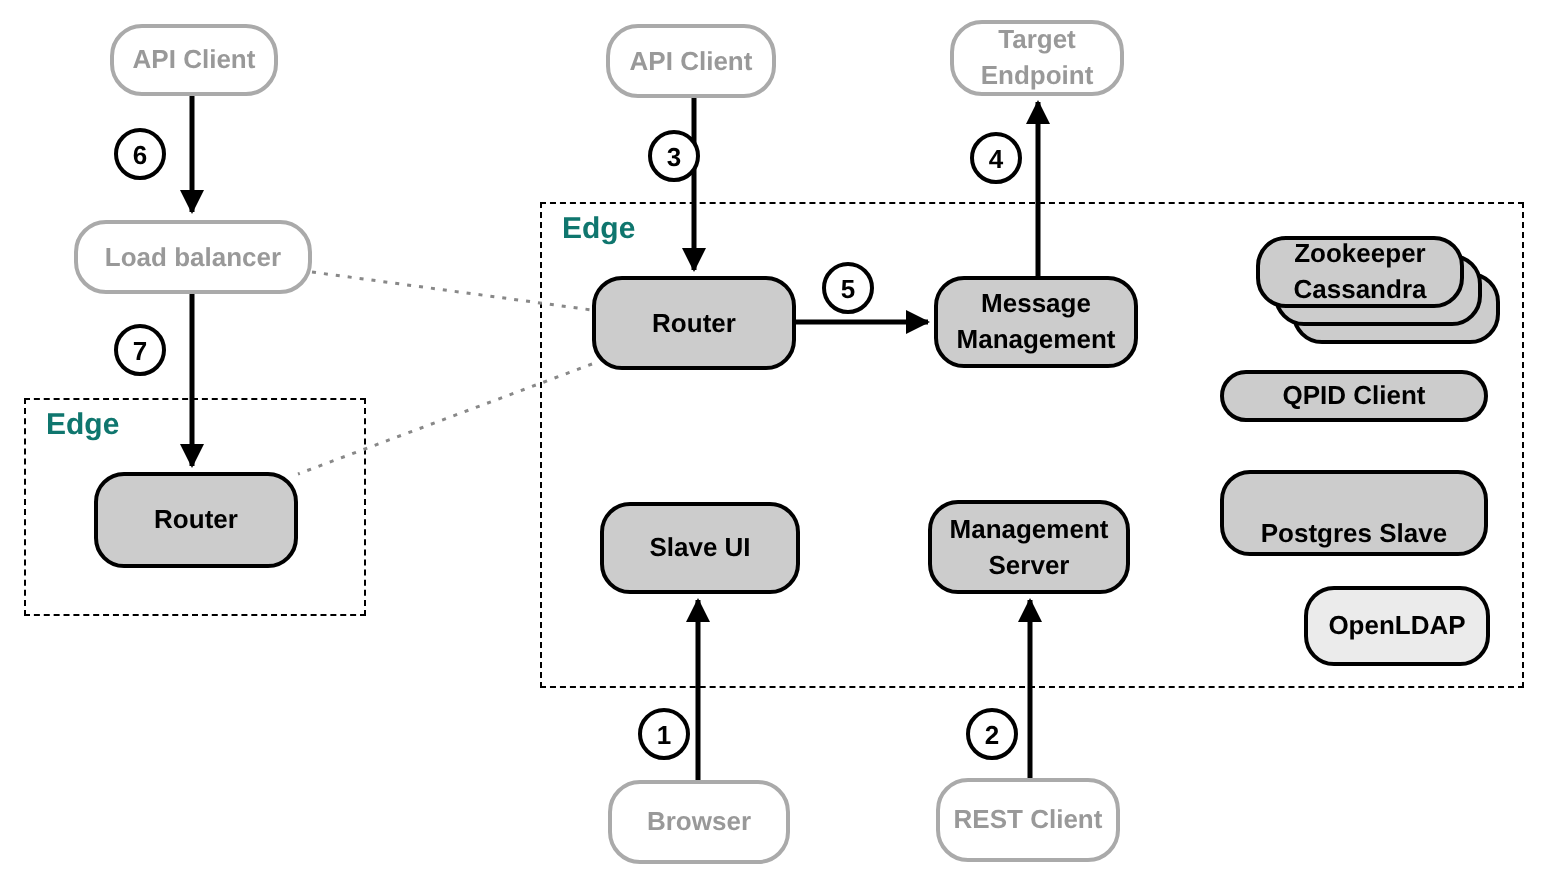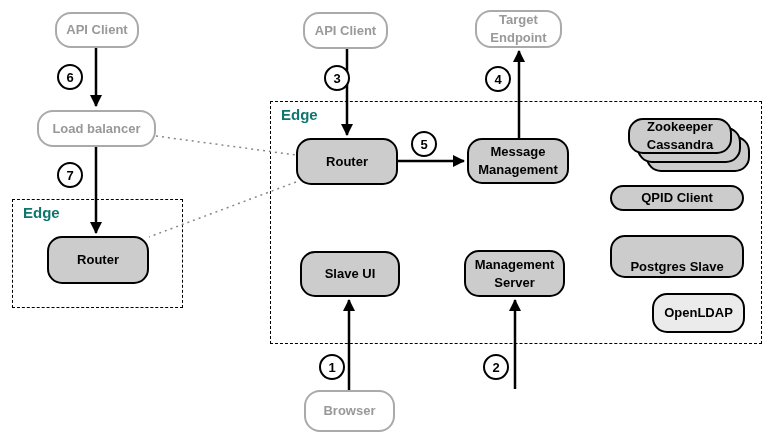--- a/index.html
+++ b/index.html
@@ -79,20 +79,23 @@
 
   <div class="client" style="left:475px;top:10px;width:87px;height:38px">
     <span>Target
 Endpoint</span>
   </div>
 
   <div class="client" style="left:304px;top:390px;width:91px;height:42px">
     <span>Browser</span>
   </div>
 
+  <div class="client" style="left:468px;top:389px;width:92px;height:42px">
+    <span>REST Client</span>
+  </div>
 
   <div class="node" style="left:47px;top:236px;width:102px;height:48px">
     <span>Router</span>
   </div>
 
   <div class="node" style="left:296px;top:138px;width:102px;height:47px">
     <span>Router</span>
   </div>
 
   <div class="node" style="left:467px;top:138px;width:102px;height:46px">

